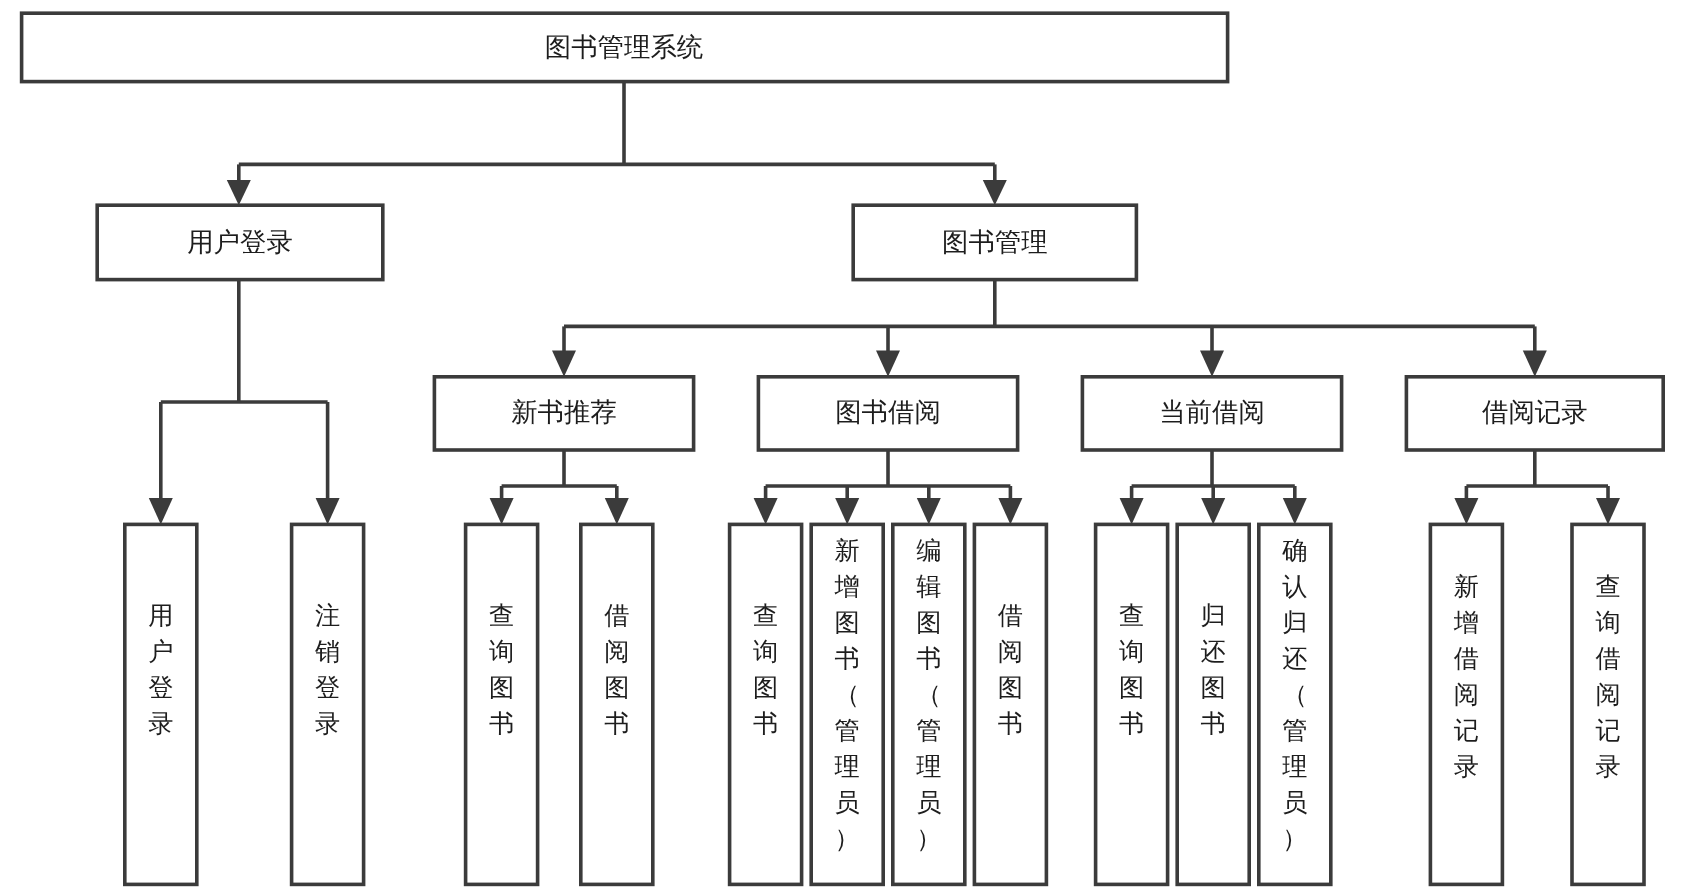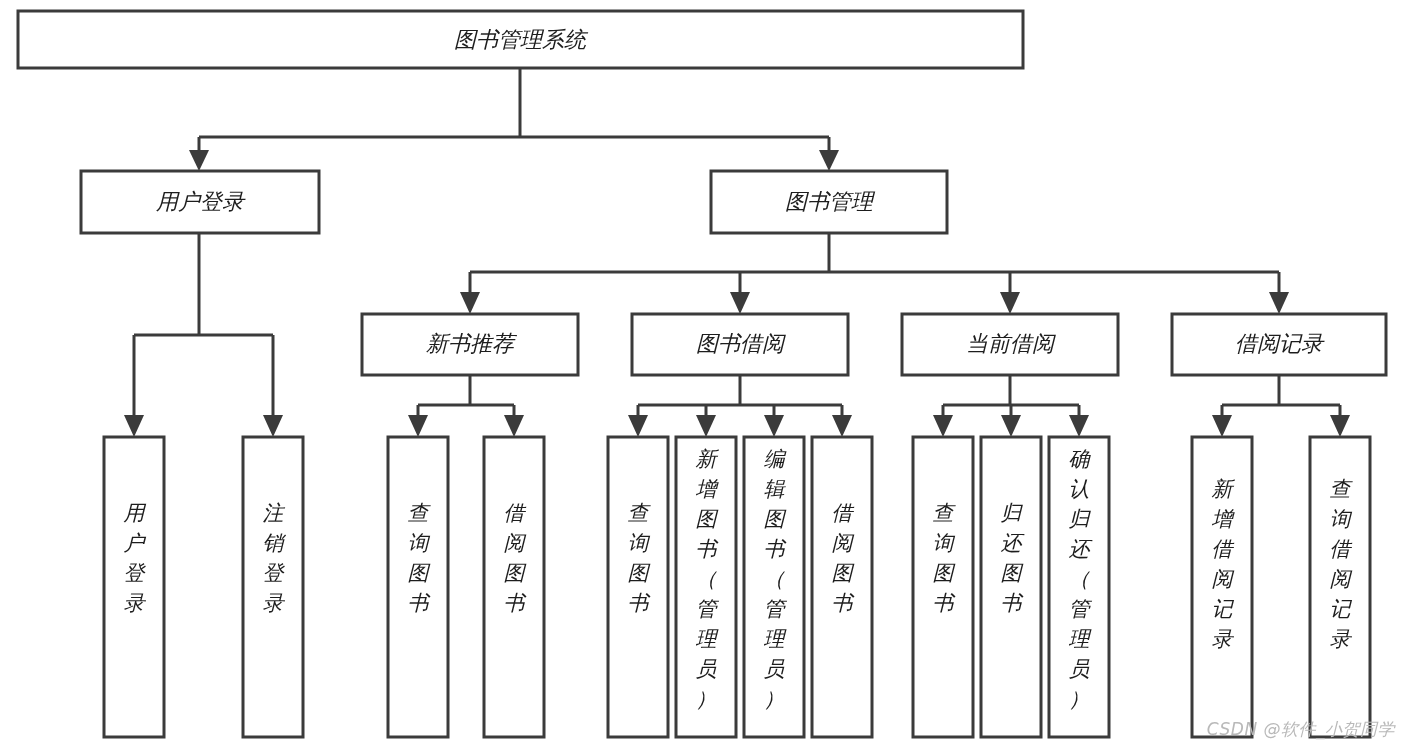--- a/index.html
+++ b/index.html
@@ -11,21 +11,20 @@
   body {
     width: 1405px;
     height: 747px;
     font-family: "DejaVu Sans", "Liberation Sans", sans-serif;
     overflow: hidden;
   }
   #diagram-root {
     position: relative;
     width: 1405px;
     height: 747px;
-    font-style: italic;
   }
   svg.flowchart {
     display: block;
     width: 1405px;
     height: 747px;
   }
   .node-box {
     fill: #ffffff;
     stroke: #3b3b3b;
     stroke-width: 3;
@@ -213,14 +212,13 @@
         <rect class="node-box" x="1192" y="437" width="60" height="300"></rect>
         <text class="node-label-v" x="1222" y="496"><tspan x="1222" y="496">新</tspan><tspan x="1222" y="526">增</tspan><tspan x="1222" y="556">借</tspan><tspan x="1222" y="586">阅</tspan><tspan x="1222" y="616">记</tspan><tspan x="1222" y="646">录</tspan></text>
       </g>
       <g>
         <rect class="node-box" x="1310" y="437" width="60" height="300"></rect>
         <text class="node-label-v" x="1340" y="496"><tspan x="1340" y="496">查</tspan><tspan x="1340" y="526">询</tspan><tspan x="1340" y="556">借</tspan><tspan x="1340" y="586">阅</tspan><tspan x="1340" y="616">记</tspan><tspan x="1340" y="646">录</tspan></text>
       </g>
     </g>
   </svg>
 
-  <div class="watermark">CSDN @软件_小贺同学</div>
 </div>
 
 </body></html>

